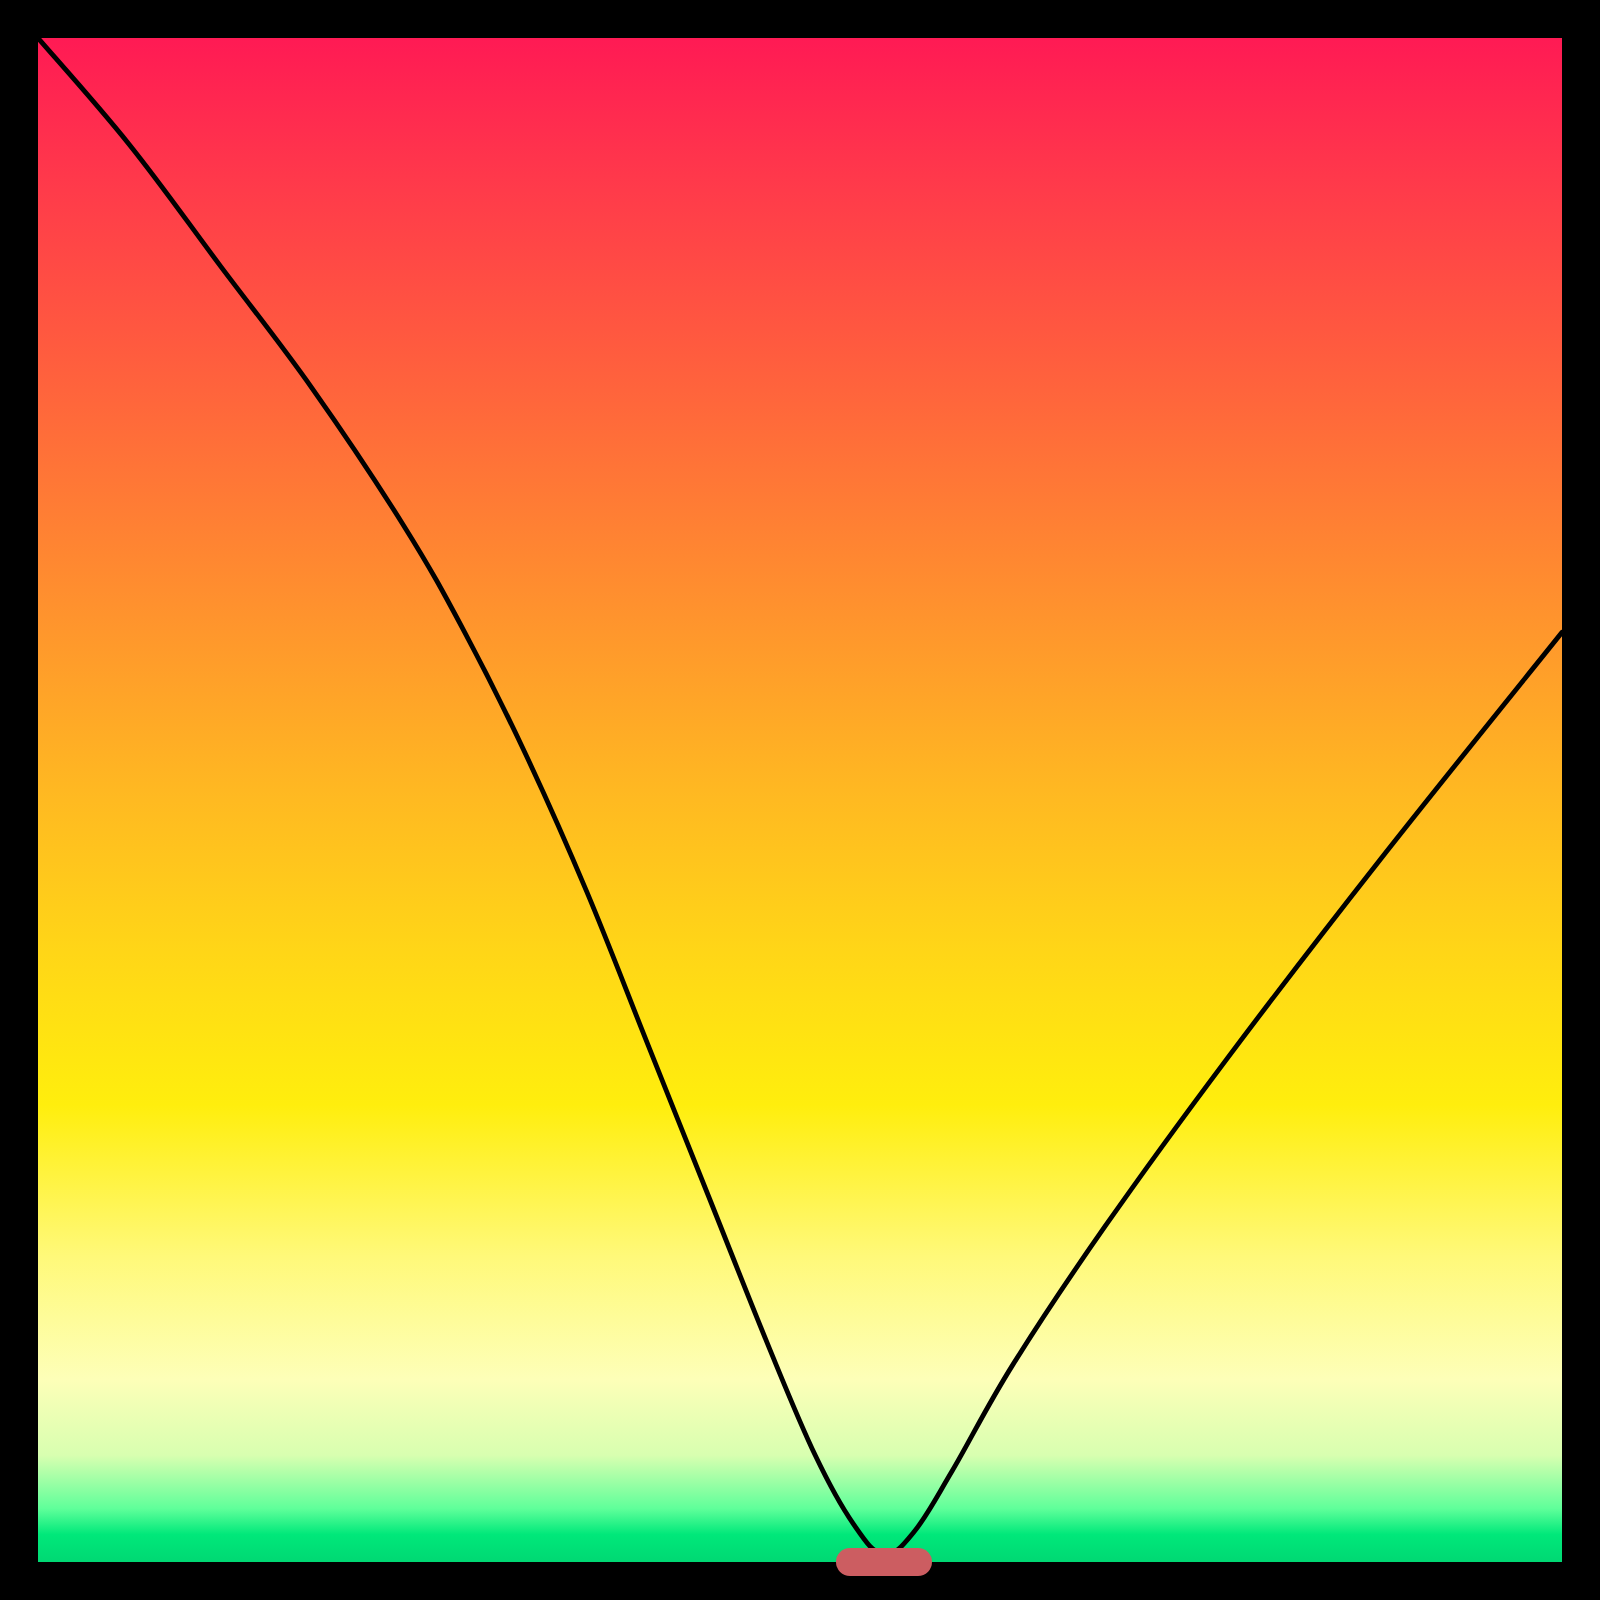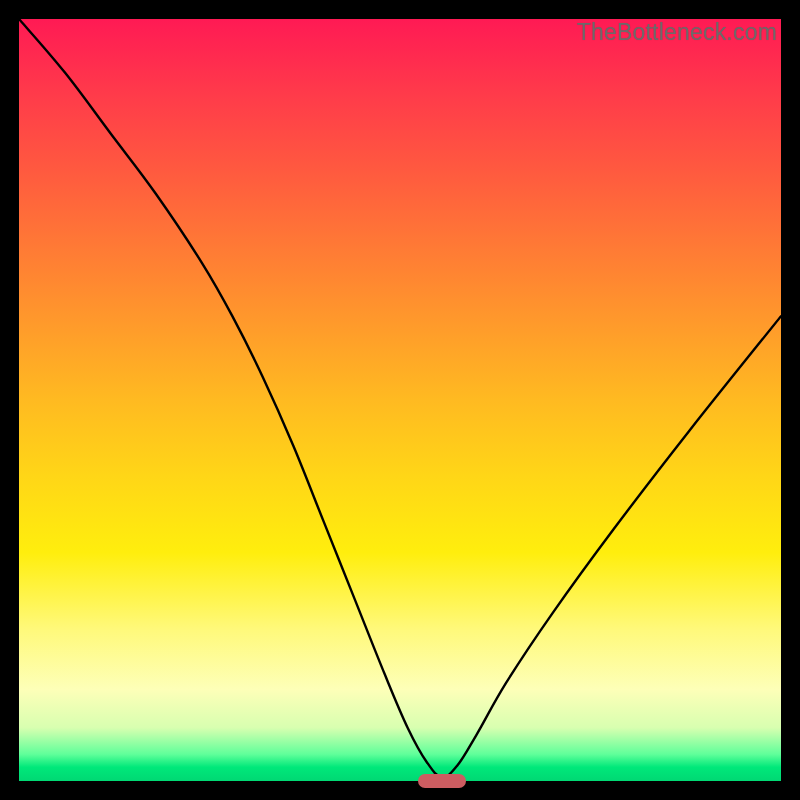--- a/index.html
+++ b/index.html
@@ -68,21 +68,20 @@
     bottom: 0px;
     transform: translate(-50%, 50%);
   }
 </style>
 </head>
 <body>
 
 <div class="frame">
   <div class="plot">
 
-    <div class="watermark">TheBottleneck.com</div>
 
     <svg class="curve" viewBox="0 0 762 762" preserveAspectRatio="none">
       <path id="curve-path" d="M 0.00 0.00 C 8.23 9.60, 29.26 32.77, 45.72 53.34 C 62.18 73.91, 74.98 92.35, 91.44 114.30 C 107.90 136.25, 120.70 151.94, 137.16 175.26 C 153.62 198.58, 169.16 221.89, 182.88 243.84 C 196.60 265.79, 202.39 276.61, 213.36 297.18 C 224.33 317.75, 232.87 334.82, 243.84 358.14 C 254.81 381.46, 263.35 400.66, 274.32 426.72 C 285.29 452.78, 293.83 475.49, 304.80 502.92 C 315.77 530.35, 324.31 551.69, 335.28 579.12 C 346.25 606.55, 356.16 632.00, 365.76 655.32 C 375.36 678.64, 381.08 692.89, 388.62 708.66 C 396.16 724.43, 401.50 734.03, 407.67 742.95 C 413.84 751.87, 417.42 757.50, 422.91 758.19 C 428.40 758.88, 431.98 754.30, 438.15 746.76 C 444.32 739.22, 448.28 731.37, 457.20 716.28 C 466.12 701.19, 473.96 684.89, 487.68 662.94 C 501.40 640.99, 514.20 621.79, 533.40 594.36 C 552.60 566.93, 569.67 543.46, 594.36 510.54 C 619.05 477.62, 640.38 449.88, 670.56 411.48 C 700.74 373.08, 745.54 317.75, 762.00 297.18" fill="none" stroke="#000000" stroke-width="2.4" stroke-linecap="round" stroke-linejoin="round"></path>
     </svg>
 
     <div class="marker" id="min-marker" style="left: 422.91px; background: rgb(204, 93, 97);"></div>
 
   </div>
 </div>
 

